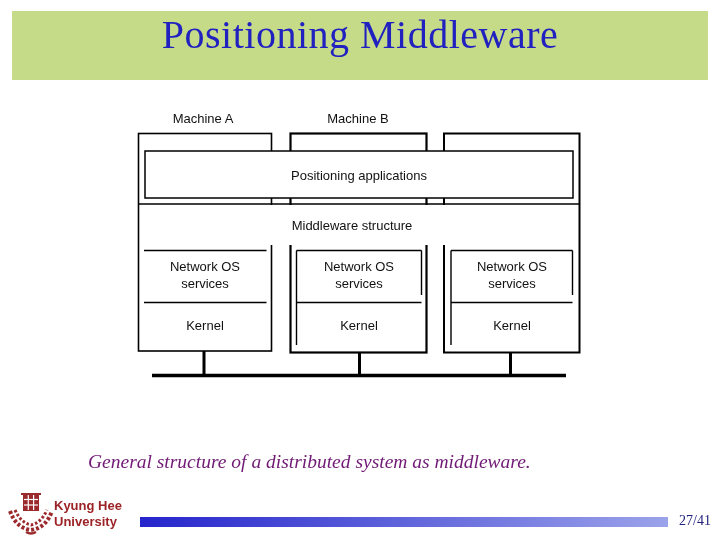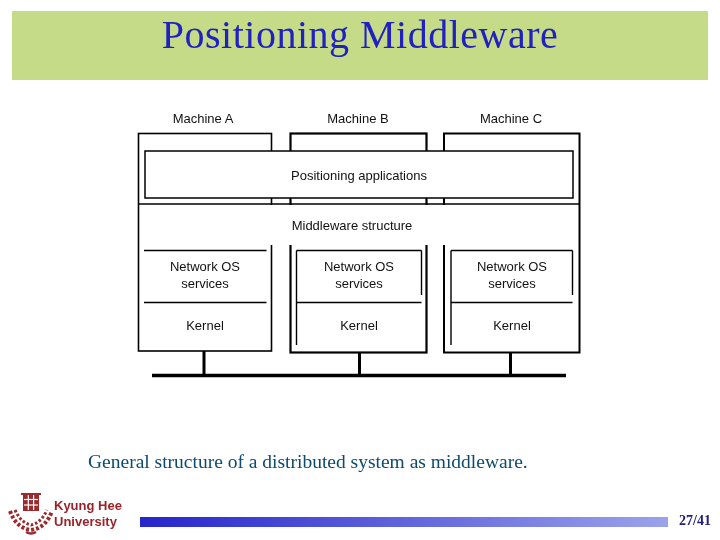--- a/index.html
+++ b/index.html
@@ -20,37 +20,37 @@
   
   .diagram-lines{position:absolute;left:0;top:0;}
   .dlabel{
     position:absolute;font-size:13px;color:#111;text-align:center;line-height:17px;
     white-space:nowrap;
   }
   .nos{line-height:17px;}
   
   .caption{
     position:absolute;left:88px;top:451px;
-    font-family:"Liberation Serif", serif;font-size:19.5px;color:#0c4a6e;
+    font-family:"Liberation Serif", serif;font-size:19.5px;color:#701a75;font-style:italic;
   }
   
   .seal{position:absolute;left:6px;top:491px;}
   .org{
     position:absolute;left:54px;top:498px;width:84px;
     font-size:13px;font-weight:bold;line-height:16px;
     color:var(--color-footer_red,#9b2226);
   }
   .progress-bar{
     position:absolute;left:140px;top:517px;width:528px;height:10px;
     background:linear-gradient(to right,
       var(--color-bar_start,#2525cc), var(--color-bar_end,#9ba3ea));
   }
   .page-num{
     position:absolute;left:679px;top:513px;
-    font-family:"Liberation Serif", serif;font-weight:bold;font-size:14px;
+    font-family:"Liberation Serif", serif;font-weight:normal;font-size:14px;
     color:var(--color-page_navy,#22227e);
   }
 </style>
 </head>
 <body>
 
 <div class="slide">
 
   <header class="title-band">
     <h1>Positioning Middleware</h1>
@@ -86,21 +86,20 @@
     <g stroke="#000">
       <line x1="204" y1="351" x2="204" y2="374" stroke-width="3"></line>
       <line x1="359.5" y1="352.5" x2="359.5" y2="374" stroke-width="3"></line>
       <line x1="510.5" y1="352.5" x2="510.5" y2="374" stroke-width="3"></line>
       <line x1="152" y1="375.5" x2="566" y2="375.5" stroke-width="3.5"></line>
     </g>
   </svg>
 
   <div class="dlabel" style="left:298px;top:110px;width:120px">Machine B</div>
   <div class="dlabel" style="left:143px;top:110px;width:120px">Machine A</div>
-  <div class="dlabel" style="left:451px;top:110px;width:120px">Machine C</div>
 
   <div class="dlabel" style="left:209px;top:167px;width:300px">Positioning applications</div>
   <div class="dlabel" style="left:202px;top:217px;width:300px">Middleware structure</div>
 
   <div class="dlabel nos" style="left:145px;top:258px;width:120px">
     <div>Network OS</div>
     <div>services</div>
   </div>
   <div class="dlabel nos" style="left:299px;top:258px;width:120px">
     <div>Network OS</div>

